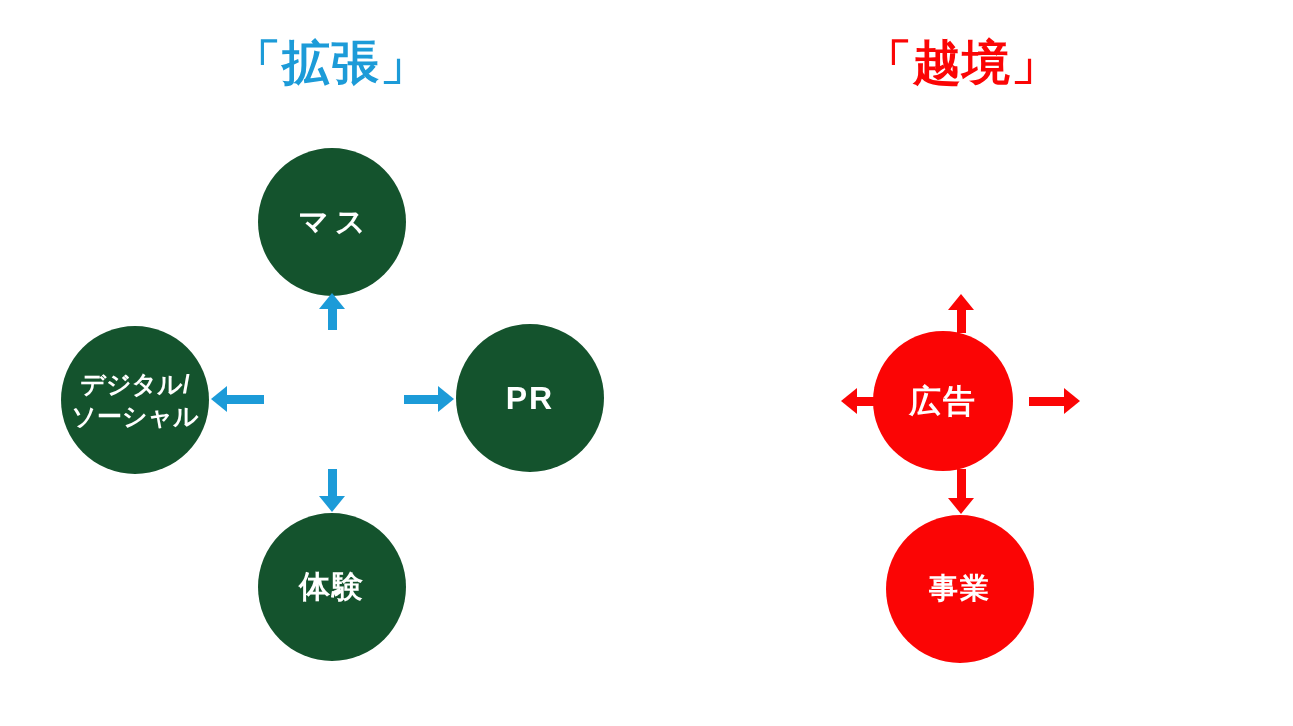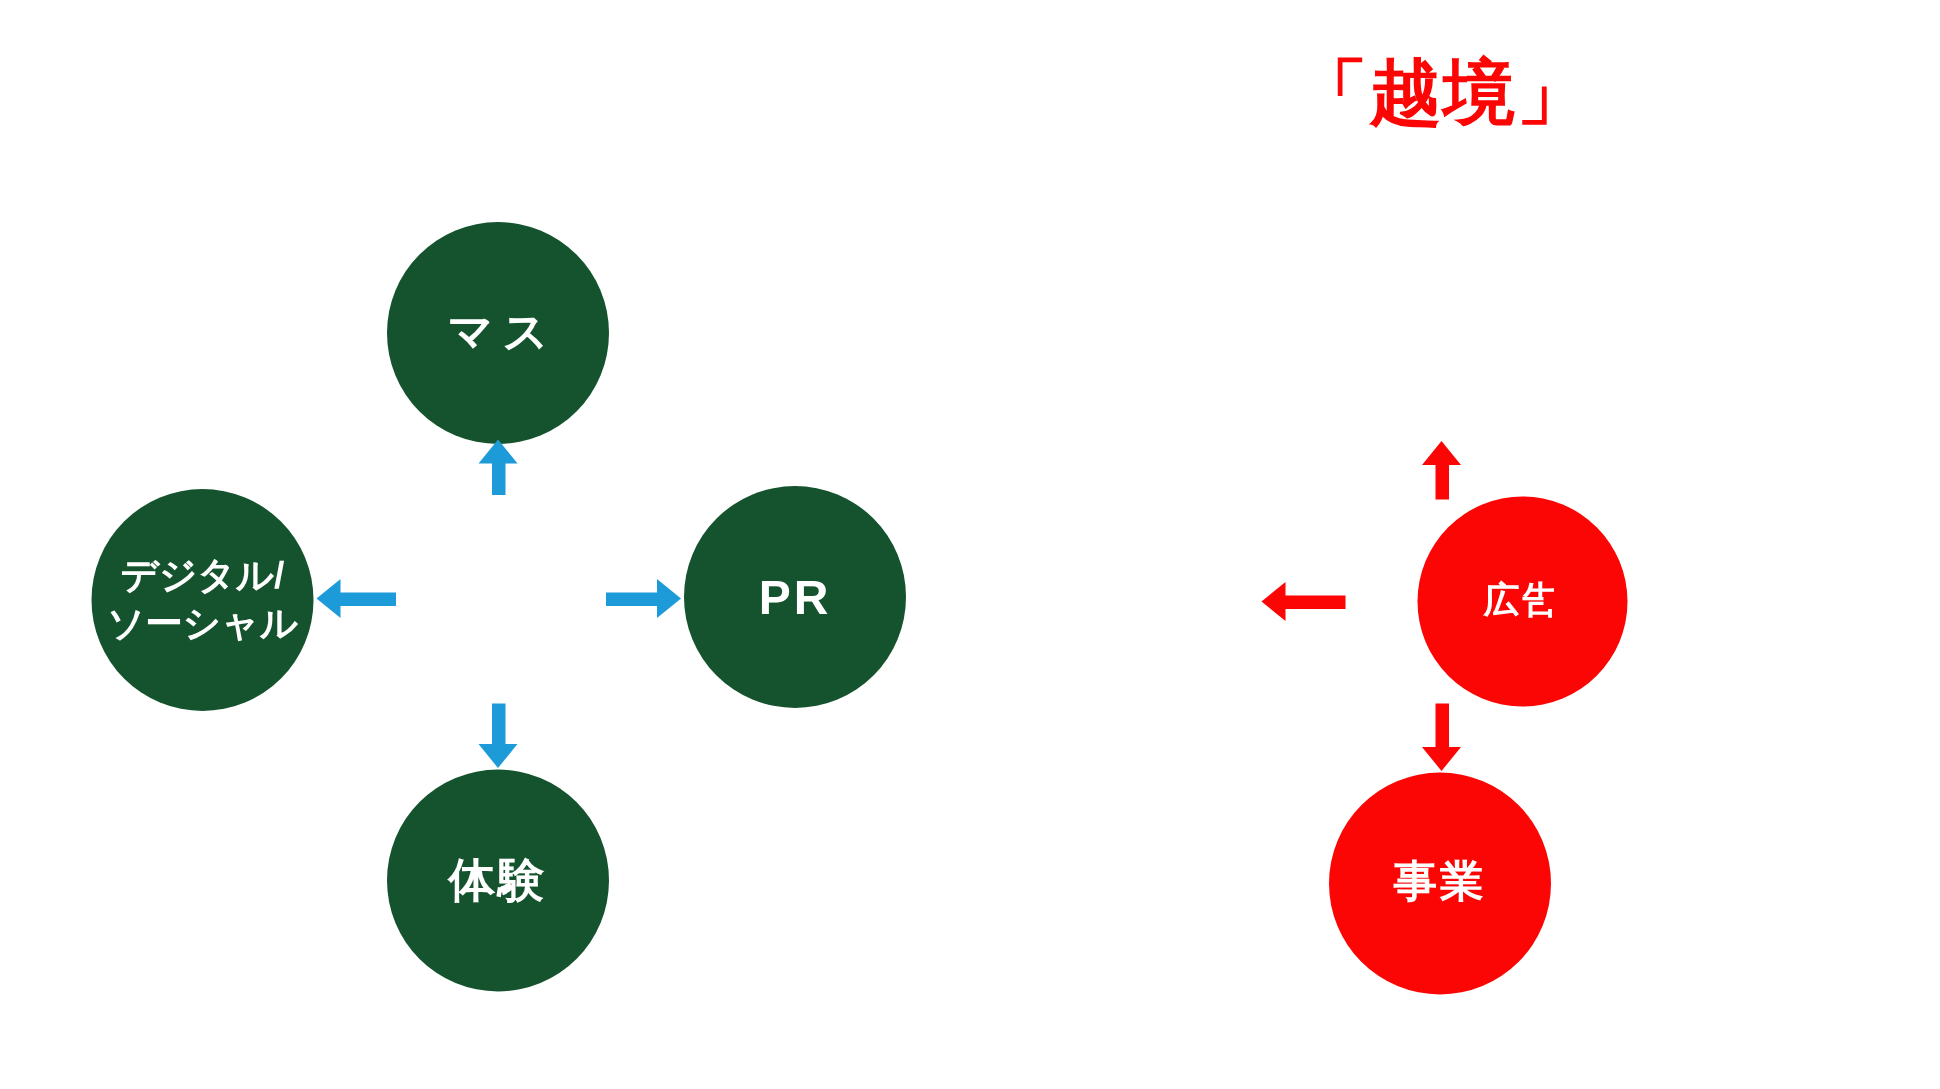--- a/index.html
+++ b/index.html
@@ -32,21 +32,21 @@
   
   .c-mass    { left:258px;  top:148px; width:148px; height:148px; font-size:30px; letter-spacing:6px; text-indent:6px; }
   .c-digital { left:61px;   top:326px; width:148px; height:148px; font-size:25px; }
   .c-core    { left:262px;  top:327px; width:144px; height:144px; font-size:28px; }
   .c-pr      { left:456px;  top:324px; width:148px; height:148px; font-size:32px; letter-spacing:2px; }
   .c-taiken  { left:258px;  top:513px; width:148px; height:148px; font-size:31px; letter-spacing:2px; }
 
   
   .c-enta    { left:889px;  top:148px; width:148px; height:148px; font-size:27px; letter-spacing:4px; text-indent:4px; }
   .c-town    { left:691px;  top:326px; width:148px; height:148px; font-size:28px; }
-  .c-ad      { left:945px;  top:331px; width:140px; height:140px; font-size:24px; letter-spacing:2px; }
+  .c-ad      { left:873px;  top:331px; width:140px; height:140px; font-size:32px; letter-spacing:2px; }
   .c-food    { left:1082px; top:326px; width:148px; height:148px; font-size:28px; letter-spacing:2px; }
   .c-biz     { left:886px;  top:515px; width:148px; height:148px; font-size:29px; letter-spacing:2px; }
 
   
   .stem { position:absolute; }
   .head { position:absolute; width:0; height:0; }
   .blue-ink { color:#1C9BD8; background:transparent; }
   .red-ink  { color:#FB0505; background:transparent; }
   .blue-fill { background:#1C9BD8; }
   .red-fill  { background:#FB0505; }
@@ -73,20 +73,21 @@
   .x-left-stem  { left:855px;  top:397px; width:42px; height:9px; }
   .x-left-head  { left:841px;  top:388px; }
   .x-right-stem { left:1029px; top:397px; width:37px; height:9px; }
   .x-right-head { left:1064px; top:388px; }
 </style>
 </head>
 <body>
 
 <div class="slide">
 
+  <div class="title exp">「拡張」</div>
   <div class="title cross">「越境」</div>
 
   <div class="circle blue c-mass">
     <span>マス</span>
   </div>
   <div class="circle blue c-digital">
     <span>デジタル/
 ソーシャル</span>
   </div>
   <div class="circle blue c-pr">

